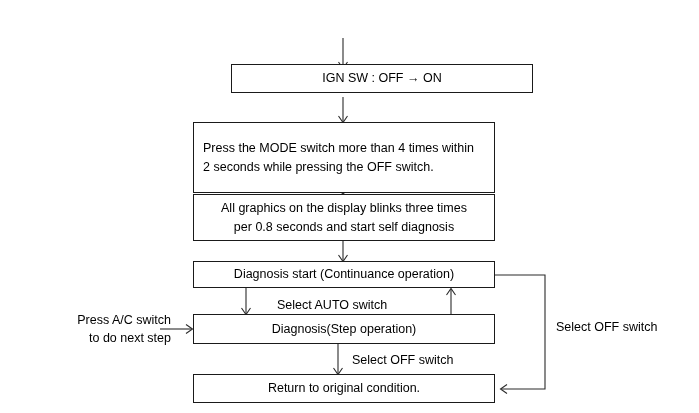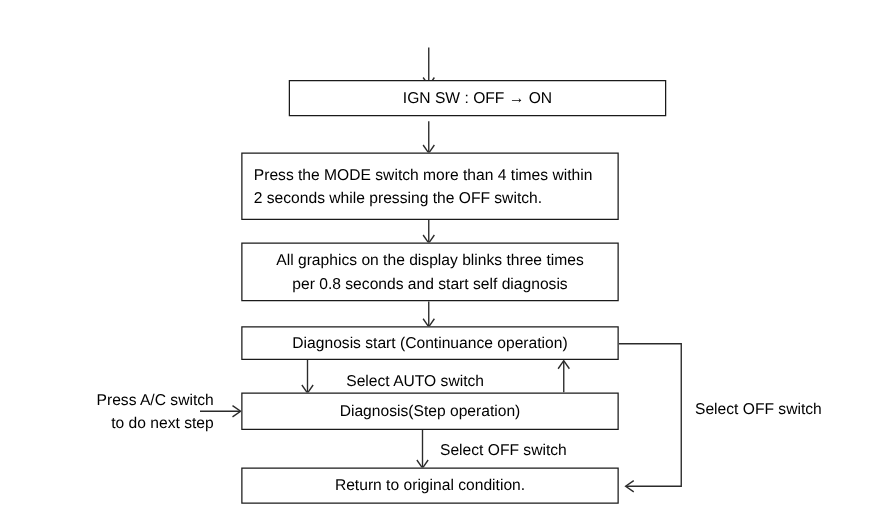--- a/index.html
+++ b/index.html
@@ -116,21 +116,21 @@
       <line x1="160" y1="329" x2="192" y2="329"></line>
       <polyline class="arrowhead" points="186,324.5 192.5,329 186,333.5"></polyline>
     </g>
   </svg>
 
 
   <div class="node" style="left:193px; top:64px; width:302px; height:29px;margin-left:38px;">
     <span class="node-text">IGN SW : OFF → ON</span>
   </div>
 
-  <div class="node left-align" style="left:193px; top:122px; width:302px; height:54px; padding-left:9px;">
+  <div class="node left-align" style="left:193px; top:122px; width:302px; height:71px; padding-left:9px;">
     <span class="node-text">Press the MODE switch more than 4 times within
 2 seconds while pressing the OFF switch.</span>
   </div>
 
   <div class="node" style="left:193px; top:194px; width:302px; height:47px;">
     <span class="node-text">All graphics on the display blinks three times
 per 0.8 seconds and start self diagnosis</span>
   </div>
 
   <div class="node" style="left:193px; top:314px; width:302px; height:30px;">

